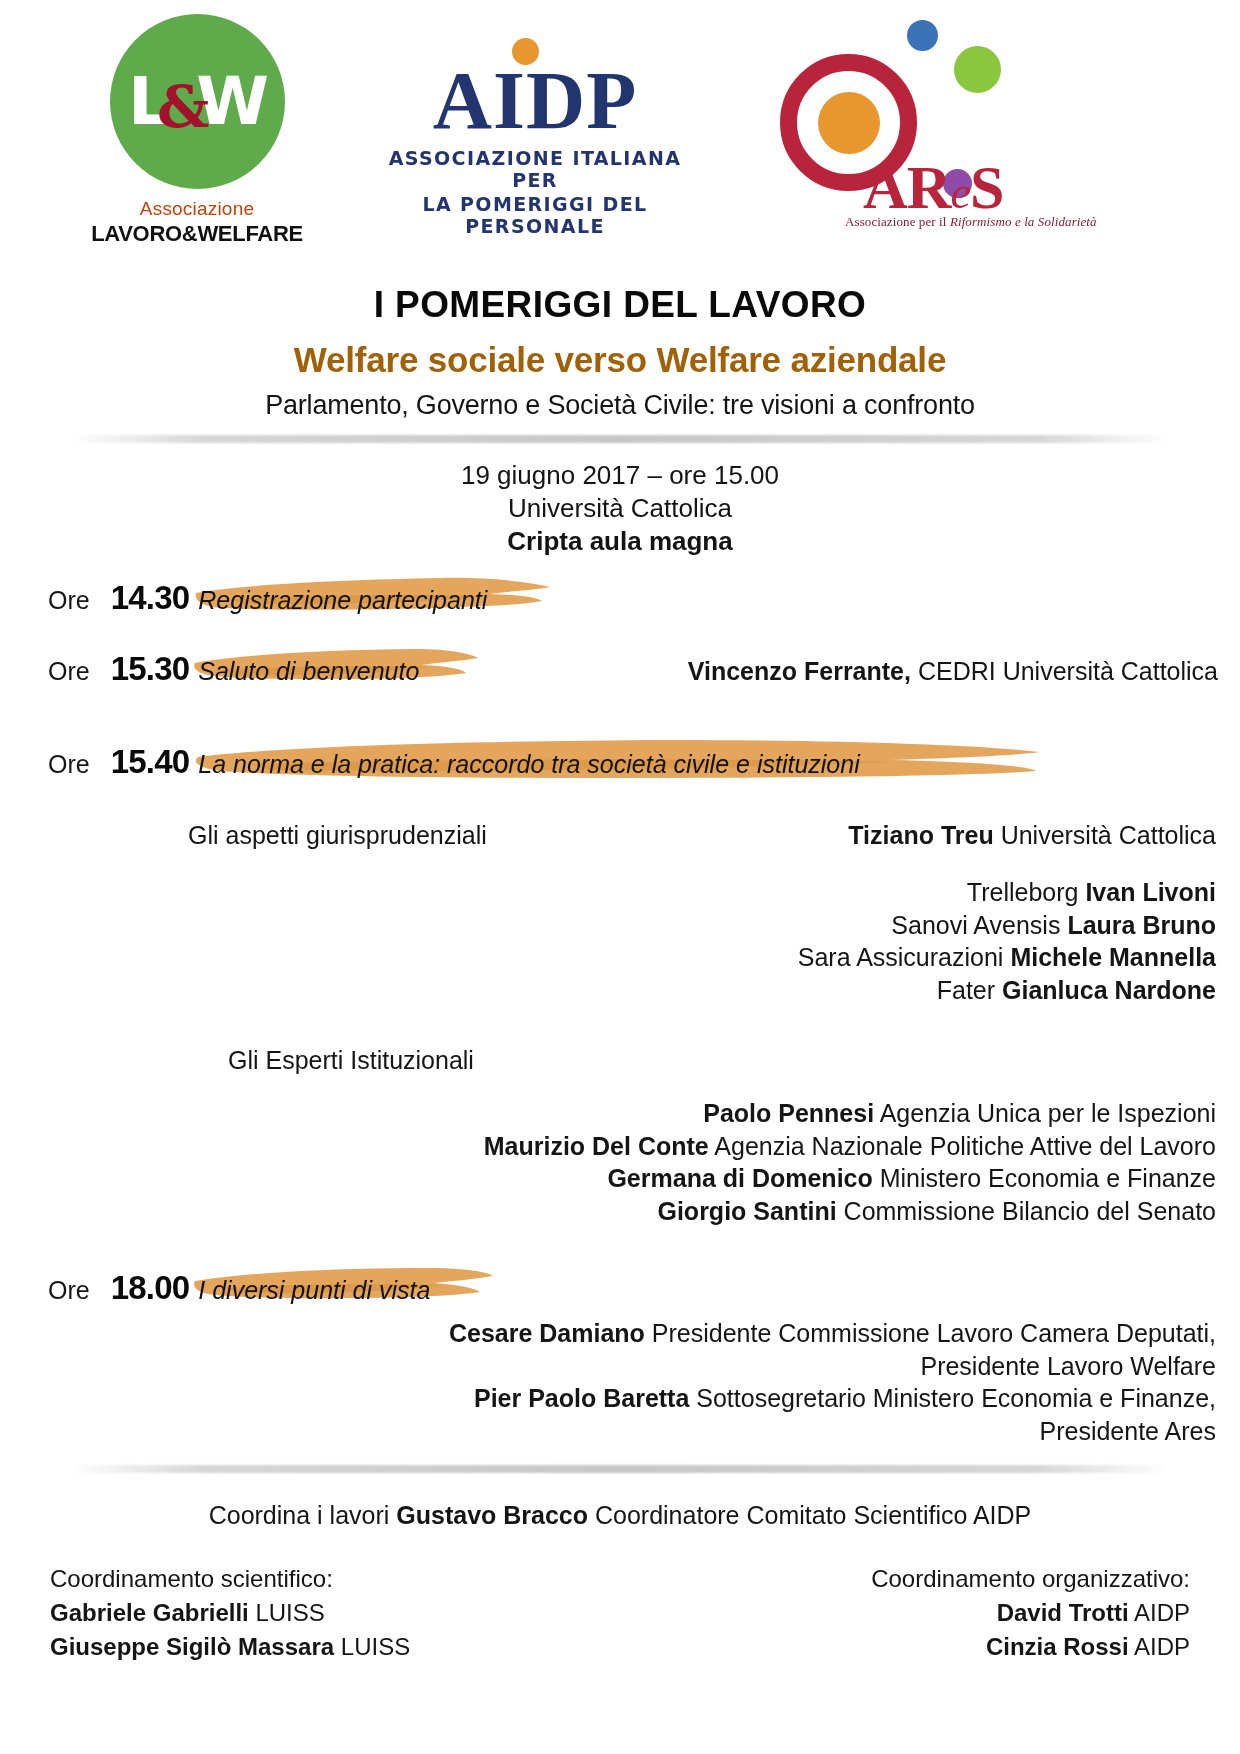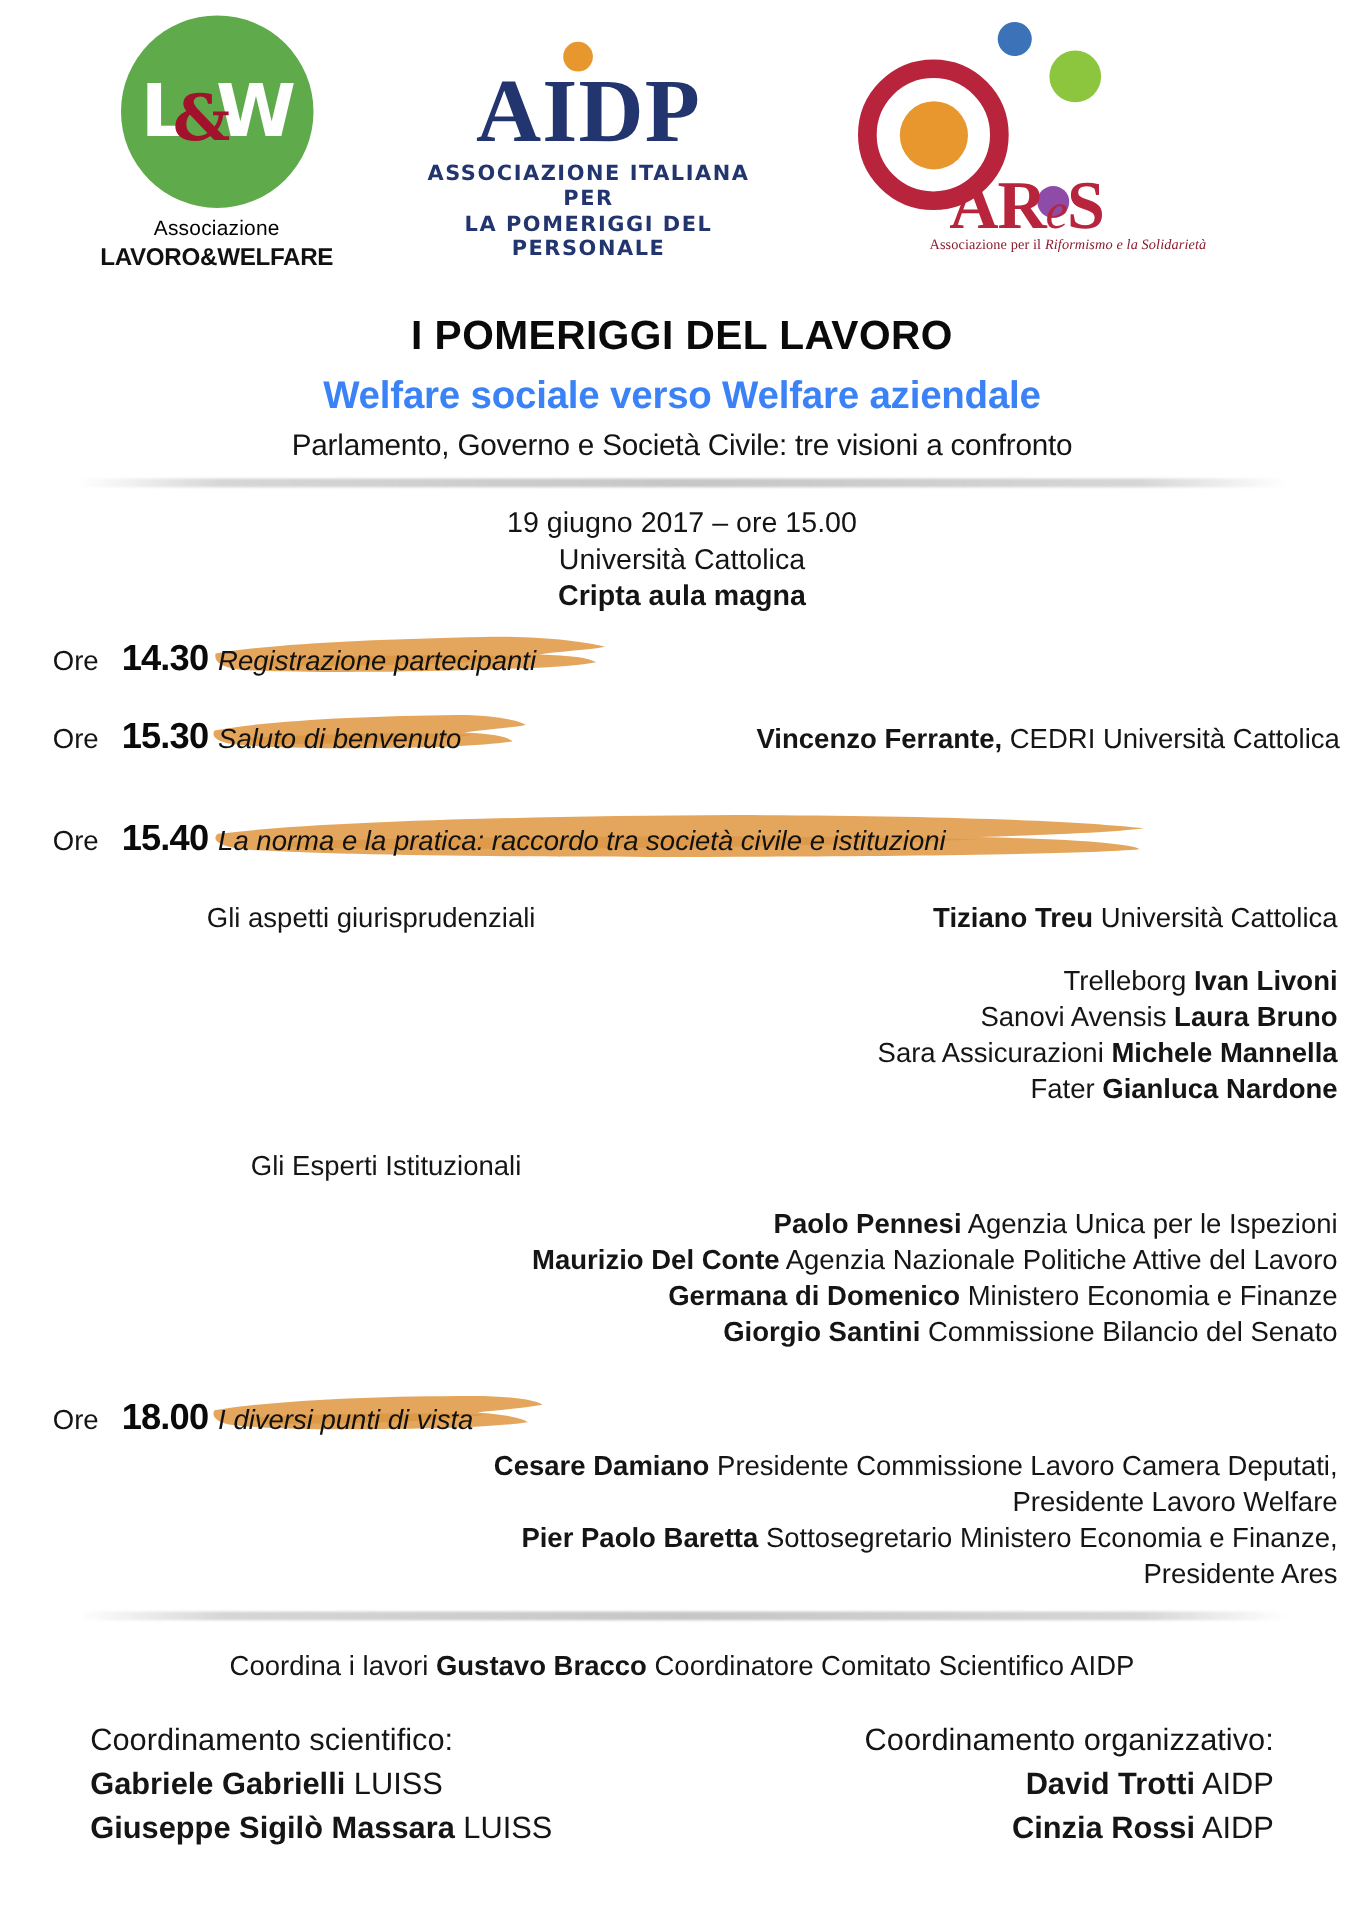--- a/index.html
+++ b/index.html
@@ -53,21 +53,21 @@
   .lw-amp {
     color: #a3122c;
     font-family: "DejaVu Serif", serif;
     font-size: 58px;
     margin: 0 -10px;
     position: relative;
     top: 3px;
   }
   .lw-sub1 {
     font-size: 19px;
-    color: #000000;
+    color: #c2410c;
     margin-top: 9px;
     letter-spacing: 0.2px;
   }
   .lw-sub2 {
     font-size: 22px;
     font-weight: bold;
     color: #111111;
     letter-spacing: -0.3px;
     margin-top: 1px;
   }
@@ -194,21 +194,21 @@
   .title-main {
     font-size: 37px;
     font-weight: bold;
     letter-spacing: 0.4px;
     color: #0a0a0a;
     margin-top: 34px;
   }
   .title-sub {
     font-size: 35px;
     font-weight: bold;
-    color: #3b82f6;
+    color: #a16207;
     margin-top: 14px;
     letter-spacing: -0.2px;
   }
   .title-tag {
     font-size: 27px;
     color: #141414;
     margin-top: 10px;
     letter-spacing: -0.2px;
   }
 
@@ -307,23 +307,23 @@
   
   .coord-line {
     text-align: center;
     font-size: 25px;
     color: #151515;
     margin-top: 28px;
   }
   .credits {
     display: flex;
     justify-content: space-between;
-    padding: 0 82px;
+    padding: 0 50px;
     margin-top: 32px;
-    font-size: 28px;
+    font-size: 24px;
     color: #151515;
     line-height: 1.42;
     gap: 39px;
   }
   .credits .left { text-align: left; }
   .credits .right { text-align: right; }
 </style>
 </head>
 <body>
 

